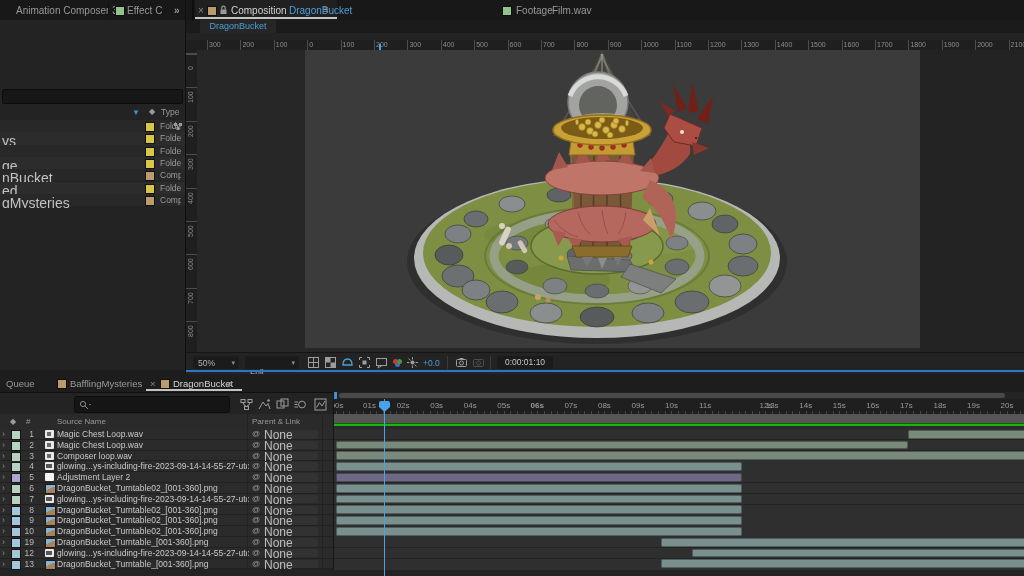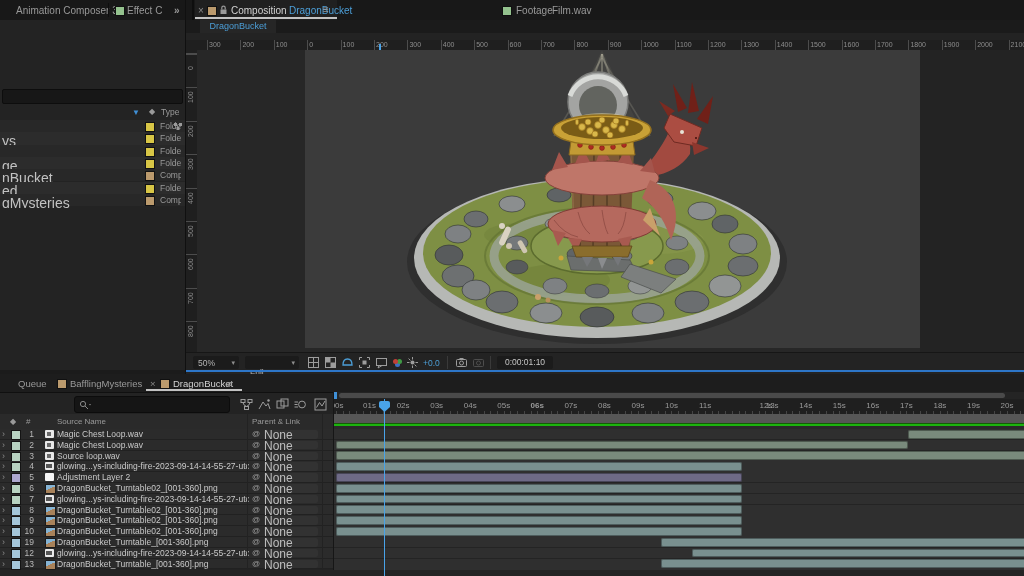--- a/index.html
+++ b/index.html
@@ -415,21 +415,21 @@
         <div class="pname">gMysteries</div>
         <div class="psw" style="background: rgb(187, 154, 109);"></div>
         <div class="ptype">Composition</div>
       </div>
     </div>
 
   <div class="a" style="left:0;top:370px;width:185px;height:4px;background:#1b1b1b;"></div>
   <div class="a" style="left:185px;top:0;width:1px;height:374px;background:#101010;"></div>
 
   <div class="a" id="tl-tabs">
-    <span class="a tltabtxt txt" style="left:18px;">Queue</span>
+    <span class="a tltabtxt txt" style="left:6px;">Queue</span>
     <span class="a sw" style="left:57px;top:5px;background:#bb9a6d;"></span>
     <span class="a tltabtxt txt" style="left:70px;">BafflingMysteries</span>
     <span class="a tltabtxt" style="left:150px;color:#8a8a8a;">×</span>
     <span class="a sw" style="left:160px;top:5px;background:#bb9a6d;"></span>
     <span class="a tltabtxt txt" style="left:173px;color:#d2d2d2;">DragonBucket</span>
     <span class="a tltabtxt" style="left:227px;color:#9a9a9a;">≡</span>
     <div class="a underline" style="left:146px;top:15px;width:96px;"></div>
   </div>
 
   <div class="a" id="tl-search">
@@ -539,21 +539,21 @@
         <div class="tdd">
           <div class="tddt">None</div>
           <div class="tddc">▾</div>
         </div>
       </div>
       <div class="trow" style="top: 21.6px;">
         <div class="tarrow">›</div>
         <div class="tsw" style="background: rgb(183, 210, 193);"></div>
         <div class="tnum">3</div>
         <div class="tico fi-audio"></div>
-        <div class="tname">Source loop.wav</div>
+        <div class="tname">Composer loop.wav</div>
         <div class="twhip">@</div>
         <div class="tdd">
           <div class="tddt">None</div>
           <div class="tddc">▾</div>
         </div>
       </div>
       <div class="trow" style="top: 32.4px;">
         <div class="tarrow">›</div>
         <div class="tsw" style="background: rgb(183, 210, 193);"></div>
         <div class="tnum">4</div>

